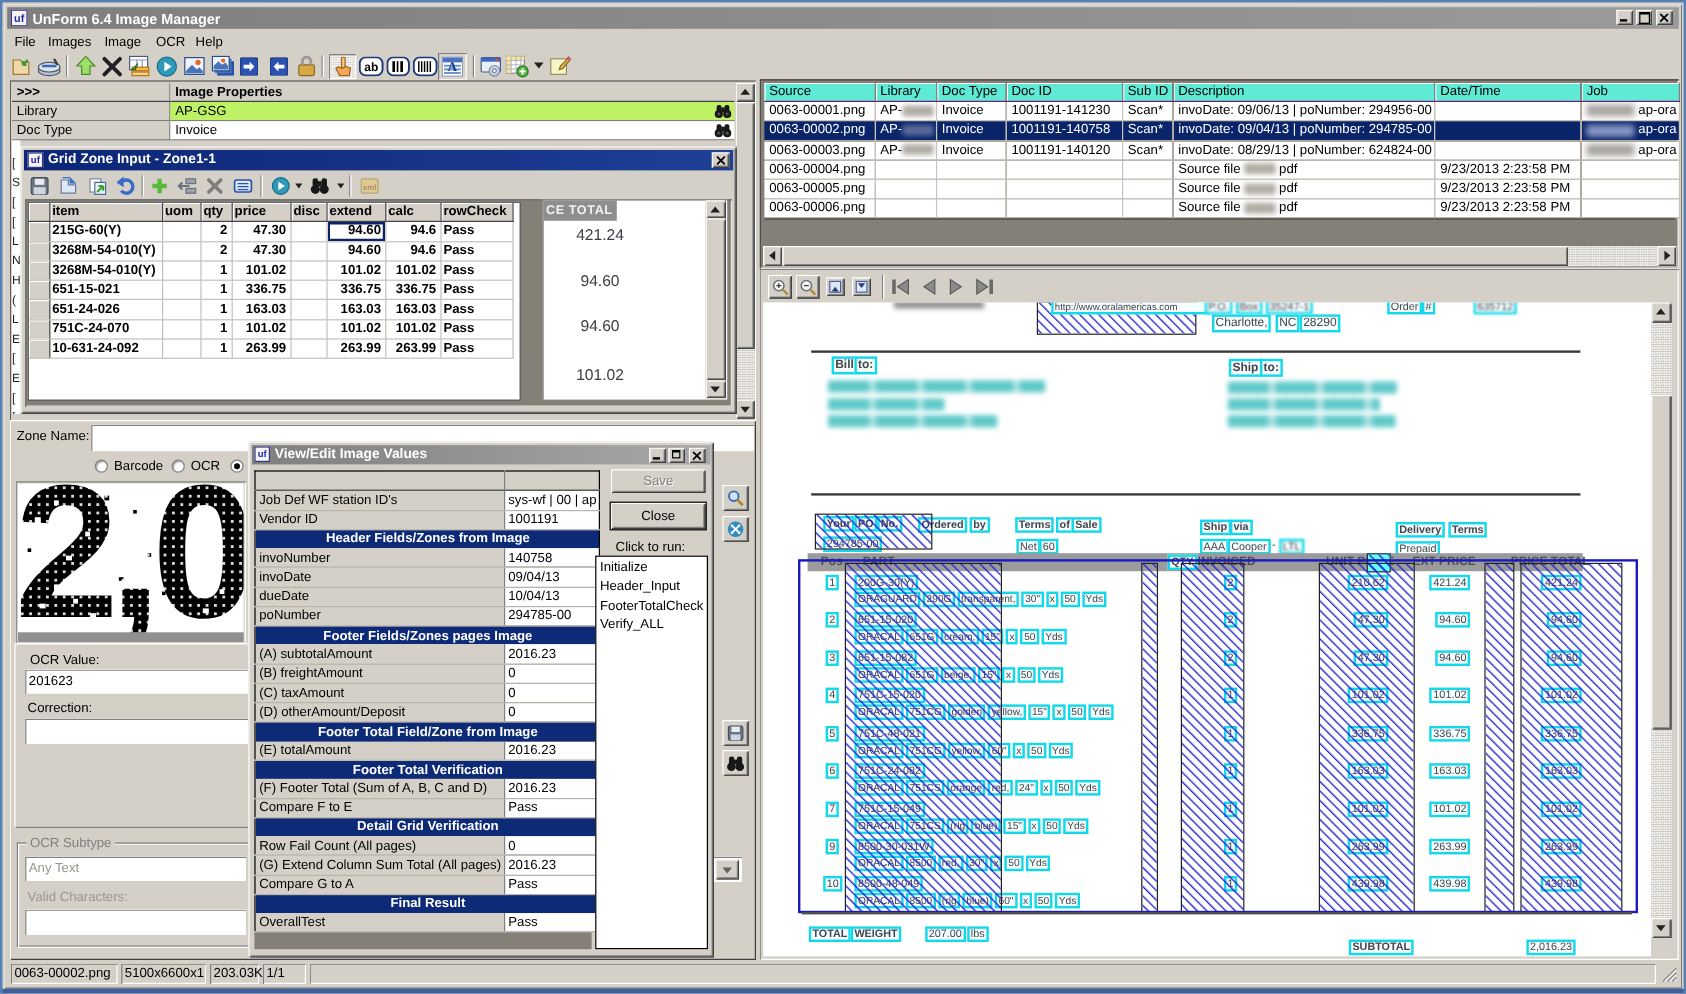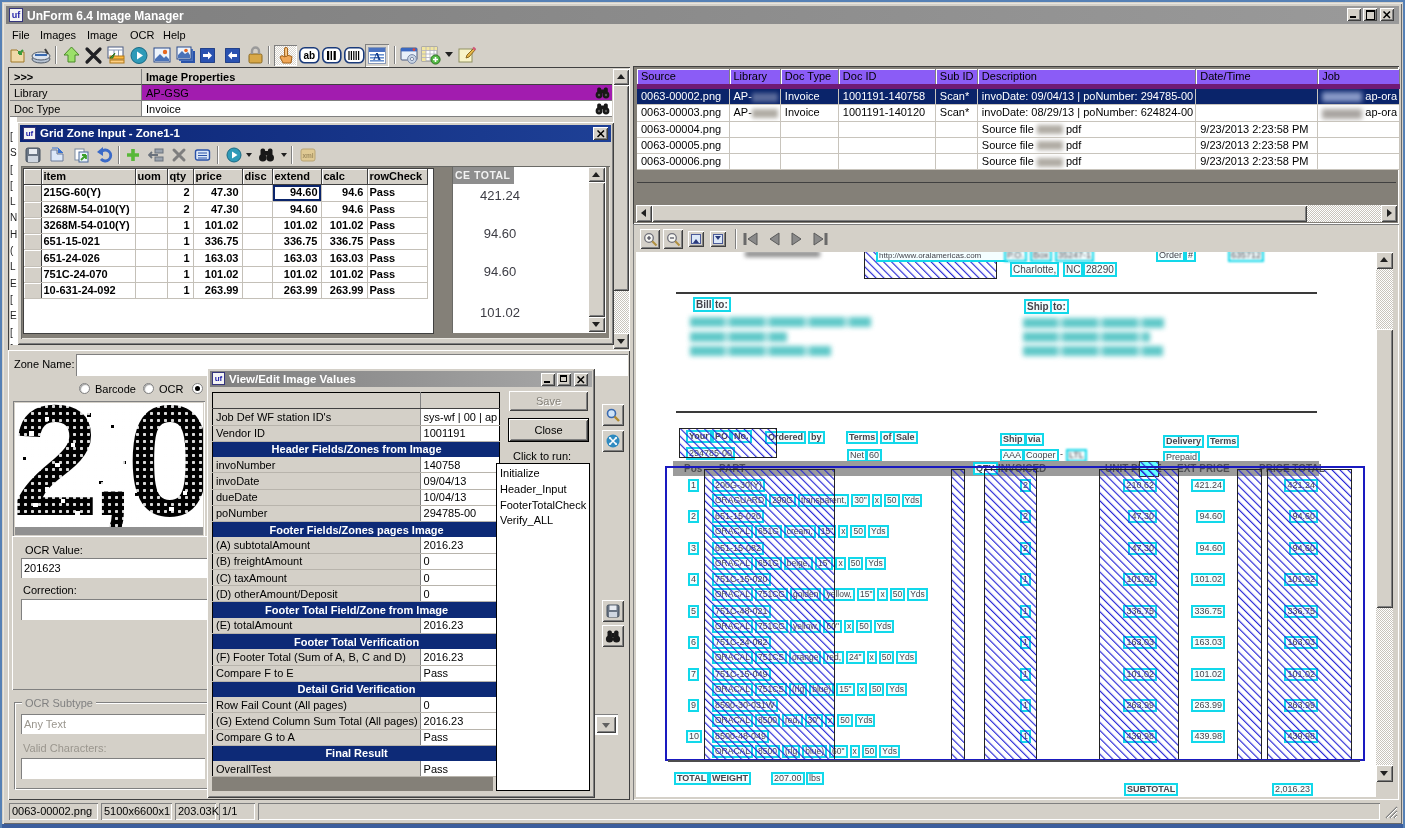--- a/index.html
+++ b/index.html
@@ -184,21 +184,21 @@
       </svg>
 </div>
 
 <div id="leftpanel">
 <div class="abs" style="left:8px;top:67px;width:622px;height:285px;background:#d4d0c8;box-shadow:inset 1px 1px 0 #404040, inset -1px -1px 0 #fff;"></div>
 
 <div class="abs" style="left:10px;top:69px;width:132px;height:16px;background:#d4d0c8;border-right:1px solid #808080;border-bottom:1px solid #404040;font-weight:bold;line-height:16px;padding-left:4px;box-sizing:border-box;">&gt;&gt;&gt;</div>
 <div class="abs" style="left:142px;top:69px;width:470px;height:16px;background:#d4d0c8;border-bottom:1px solid #404040;font-weight:bold;line-height:16px;padding-left:4px;box-sizing:border-box;">Image Properties</div>
 
 <div class="abs" style="left:10px;top:85px;width:132px;height:16px;background:#d4d0c8;border-right:1px solid #808080;border-bottom:1px solid #808080;line-height:16px;padding-left:4px;box-sizing:border-box;">Library</div>
-<div class="abs" style="left:142px;top:85px;width:470px;height:16px;background:#a21caf;border-bottom:1px solid #808080;line-height:16px;padding-left:4px;box-sizing:border-box;">AP-GSG</div>
+<div class="abs" style="left:142px;top:85px;width:470px;height:16px;background:#bef264;border-bottom:1px solid #808080;line-height:16px;padding-left:4px;box-sizing:border-box;">AP-GSG</div>
 <svg class="abs" style="left:595px;top:86px;" width="15" height="13">
         <rect x="2.2" y="1.5" width="4" height="6" rx="1.5" fill="#181818"></rect>
         <rect x="8.8" y="1.5" width="4" height="6" rx="1.5" fill="#181818"></rect>
         <rect x="6" y="3.5" width="3" height="4" fill="#181818"></rect>
         <circle cx="4" cy="9" r="3.4" fill="#181818"></circle>
         <circle cx="11" cy="9" r="3.4" fill="#181818"></circle>
         <circle cx="4" cy="9" r="1.2" fill="#555"></circle>
         <circle cx="11" cy="9" r="1.2" fill="#555"></circle>
       </svg>
 
@@ -649,21 +649,21 @@
 <div class="abs" style="left:508px;top:418px;width:81px;height:24px;border:1px solid #000;background:#d4d0c8;box-shadow:inset 1px 1px 0 #fff, inset -1px -1px 0 #404040, inset 2px 2px 0 #d4d0c8, inset -2px -2px 0 #808080;text-align:center;line-height:23px;box-sizing:border-box;">Close</div>
 <div class="abs" style="left:513px;top:450px;">Click to run:</div>
 <div class="abs" style="left:496px;top:463px;width:94px;height:328px;background:#fff;border:1px solid #000;box-sizing:border-box;padding:2px 0 0 3px;line-height:15.8px;">Initialize<br>Header_Input<br>FooterTotalCheck<br>Verify_ALL</div>
 </div>
 
 <div id="rtable">
 <div class="abs" style="left:633px;top:66px;width:766px;height:158px;background:#848078;box-shadow:inset 1px 1px 0 #404040, inset -1px -1px 0 #fff;"></div>
 <style>
 #rtt{position:absolute;left:637px;top:69px;border-collapse:collapse;table-layout:fixed;font-size:11px;}
 #rtt td{height:15.2px;padding:0 2px 0 4px;overflow:hidden;white-space:nowrap;background:#fff;border-right:1px solid #c8c4bc;border-bottom:1px solid #c8c4bc;line-height:15px;}
-#rtt tr.h td{background:#8b5cf6;border-right:1px solid #808080;border-bottom:5px solid #701a75;box-shadow:inset 1px 1px 0 #fff;margin-left:28px;}
+#rtt tr.h td{background:#5eead4;border-right:1px solid #808080;border-bottom:1px solid #701a75;box-shadow:inset 1px 1px 0 #fff;margin-left:28px;}
 #rtt tr.sel td{background:#0a246a;color:#fff;}
 .blur1{display:inline-block;width:26px;height:9px;background:#b0aca4;filter:blur(2px);vertical-align:middle;}
 .blur2{display:inline-block;width:40px;height:10px;background:#a8a4a0;filter:blur(2.5px);vertical-align:middle;}
 </style>
 <table id="rtt">
 <colgroup>
           <col style="width:92px">
           <col style="width:50px">
           <col style="width:58px">
           <col style="width:97px">
@@ -675,20 +675,30 @@
 <tbody>
           <tr class="h">
             <td>Source</td>
             <td>Library</td>
             <td>Doc Type</td>
             <td>Doc ID</td>
             <td>Sub ID</td>
             <td>Description</td>
             <td>Date/Time</td>
             <td>Job</td>
+          </tr>
+<tr>
+            <td>0063-00001.png</td>
+            <td>AP-<span class="blur1"></span></td>
+            <td>Invoice</td>
+            <td>1001191-141230</td>
+            <td>Scan*</td>
+            <td>invoDate: 09/06/13 | poNumber: 294956-00</td>
+            <td></td>
+            <td><span class="blur2"></span> ap-ora</td>
           </tr>
 <tr class="sel">
             <td>0063-00002.png</td>
             <td>AP-<span class="blur1" style="background:#5a6a9a;"></span></td>
             <td>Invoice</td>
             <td>1001191-140758</td>
             <td>Scan*</td>
             <td>invoDate: 09/04/13 | poNumber: 294785-00</td>
             <td></td>
             <td><span class="blur2" style="background:#8a9ac8;"></span> ap-ora</td>

